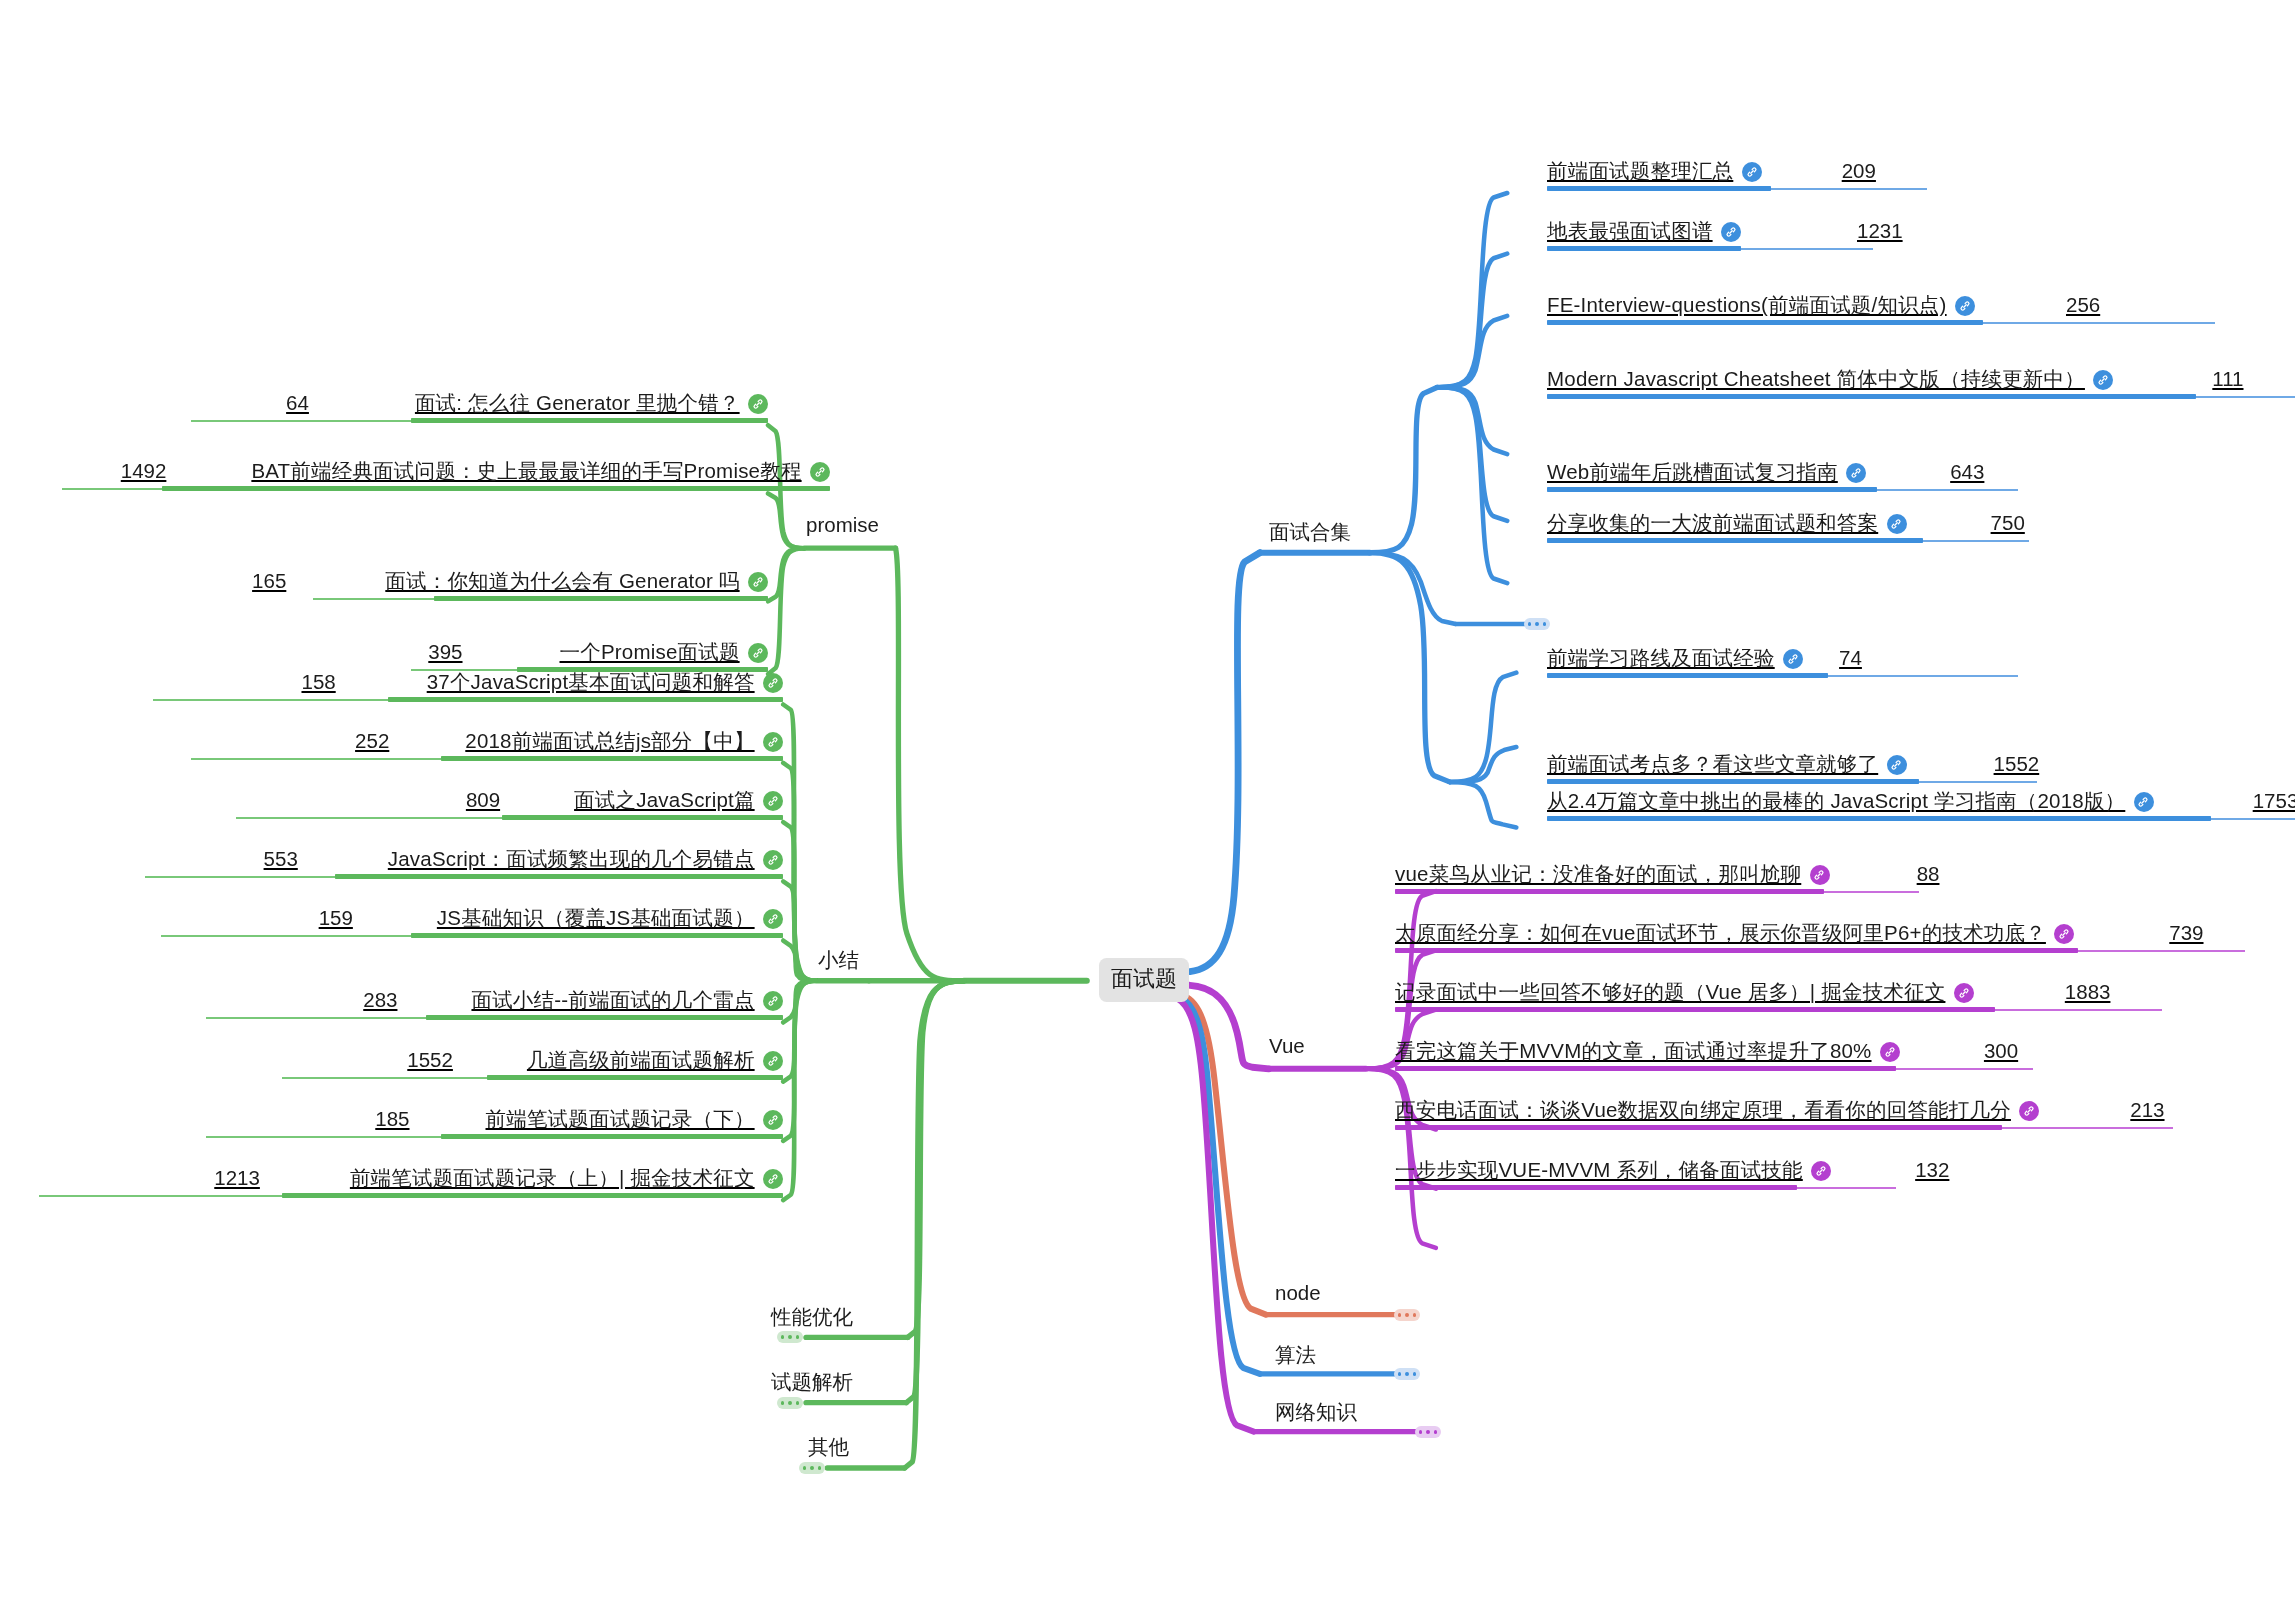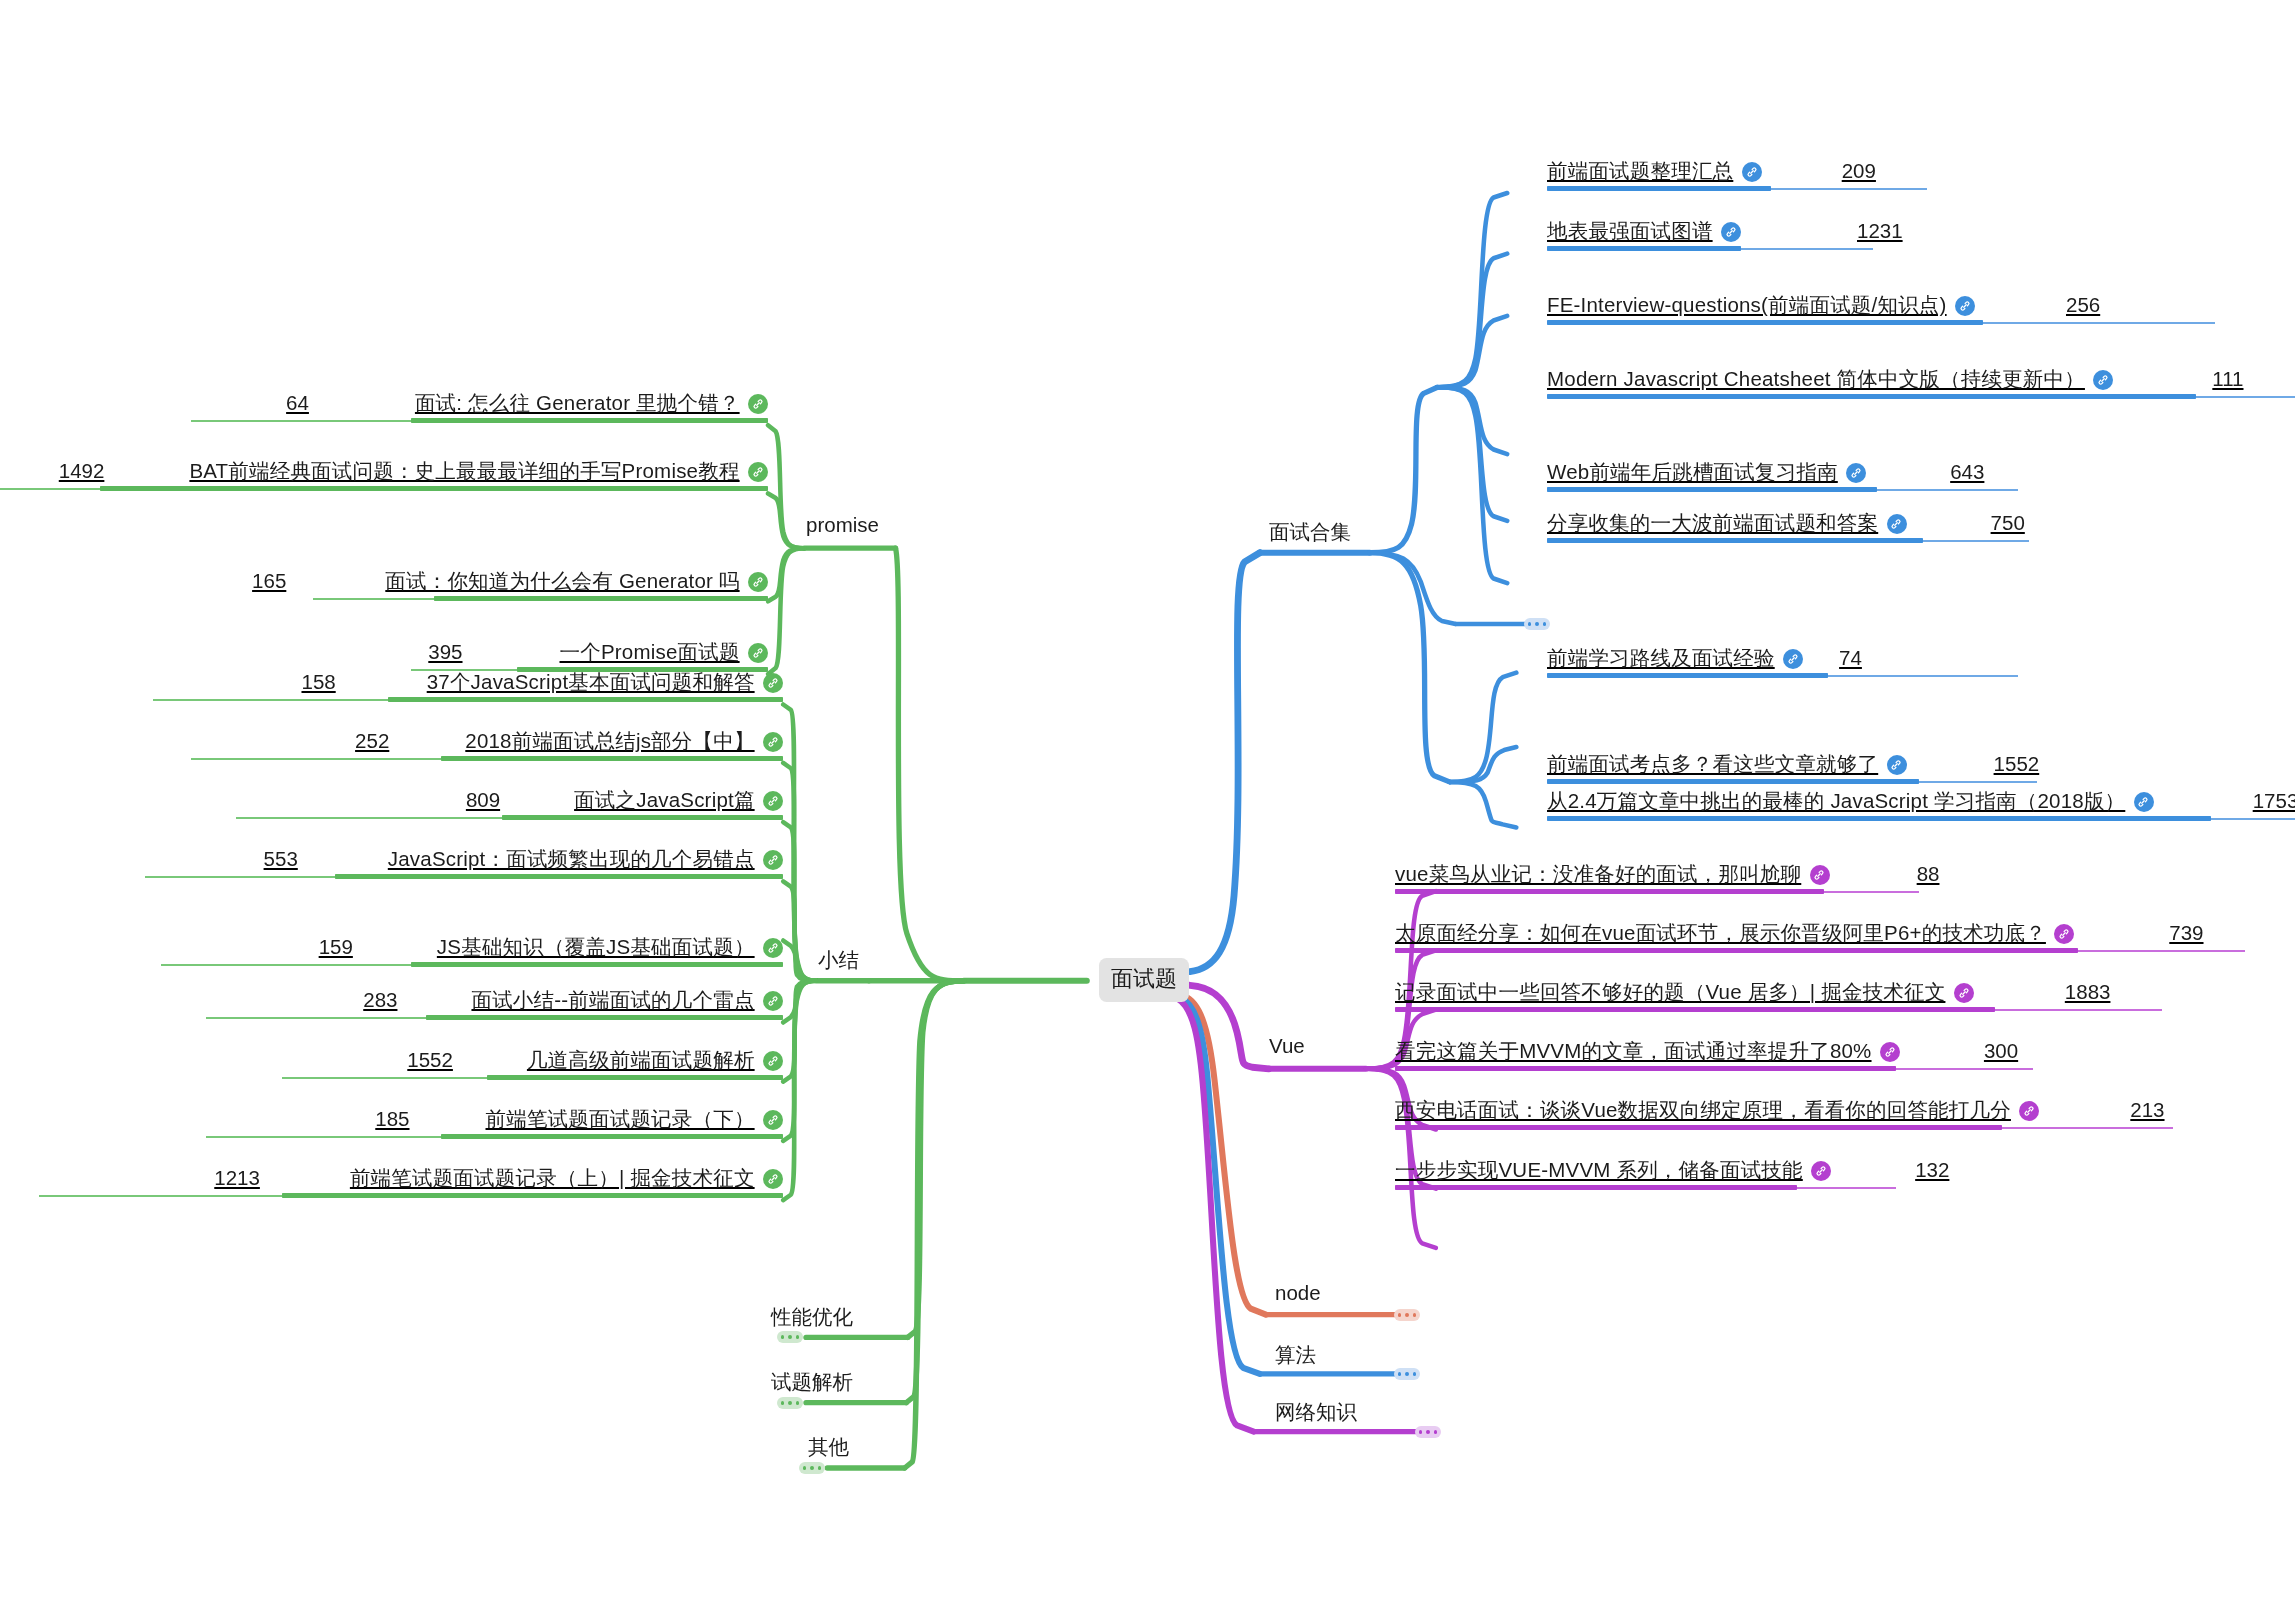--- a/index.html
+++ b/index.html
@@ -201,21 +201,21 @@
                 <path d="M7.8 11.4 L6.4 12.8 a2.1 2.1 0 0 1 -3 -3 L4.8 8.4"></path>
               </g>
             </svg>
           </span>
         </div>
         <div class="ul-wrap" style="width: 577px; margin-left: auto;">
           <div class="ul-thin" style="background: rgb(121, 200, 121); width: 577px; left: auto; right: 0px;"></div>
           <div class="ul-thick" style="background: rgb(92, 184, 92); width: 357px; left: auto; right: 0px;"></div>
         </div>
       </div>
-      <div class="leaf left" style="right: 1527px; top: 459px; text-align: center;">
+      <div class="leaf left" style="right: 1465px; top: 459px; text-align: center;">
         <div class="row">
           <span class="count" style="margin-left: 0px; margin-right: 85px;">1492</span>
           <span class="label">BAT前端经典面试问题：史上最最最详细的手写Promise教程</span>
           <span class="lnk" style="background: rgb(92, 184, 92);">
             <svg width="12" height="12" viewBox="0 0 16 16" aria-hidden="true">
               <g fill="none" stroke="#ffffff" stroke-width="1.7" stroke-linecap="round">
                 <path d="M6.4 9.6 L9.6 6.4"></path>
                 <path d="M8.2 4.6 L9.6 3.2 a2.1 2.1 0 0 1 3 3 L11.2 7.6"></path>
                 <path d="M7.8 11.4 L6.4 12.8 a2.1 2.1 0 0 1 -3 -3 L4.8 8.4"></path>
               </g>
@@ -336,21 +336,21 @@
             </svg>
           </span>
         </div>
         <div class="ul-wrap" style="width: 638px; margin-left: auto;">
           <div class="ul-thin" style="background: rgb(121, 200, 121); width: 638px; left: auto; right: 0px;"></div>
           <div class="ul-thick" style="background: rgb(92, 184, 92); width: 448px; left: auto; right: 0px;"></div>
         </div>
       </div>
       <div class="leaf left" style="right: 1512px; top: 906px; text-align: right;">
         <div class="row">
-          <span class="count" style="margin-left: 0px; margin-right: 84px; margin-top: 29px;">159</span>
+          <span class="count" style="margin-left: 0px; margin-right: 84px;">159</span>
           <span class="label">JS基础知识（覆盖JS基础面试题）</span>
           <span class="lnk" style="background: rgb(92, 184, 92);">
             <svg width="12" height="12" viewBox="0 0 16 16" aria-hidden="true">
               <g fill="none" stroke="#ffffff" stroke-width="1.7" stroke-linecap="round">
                 <path d="M6.4 9.6 L9.6 6.4"></path>
                 <path d="M8.2 4.6 L9.6 3.2 a2.1 2.1 0 0 1 3 3 L11.2 7.6"></path>
                 <path d="M7.8 11.4 L6.4 12.8 a2.1 2.1 0 0 1 -3 -3 L4.8 8.4"></path>
               </g>
             </svg>
           </span>

